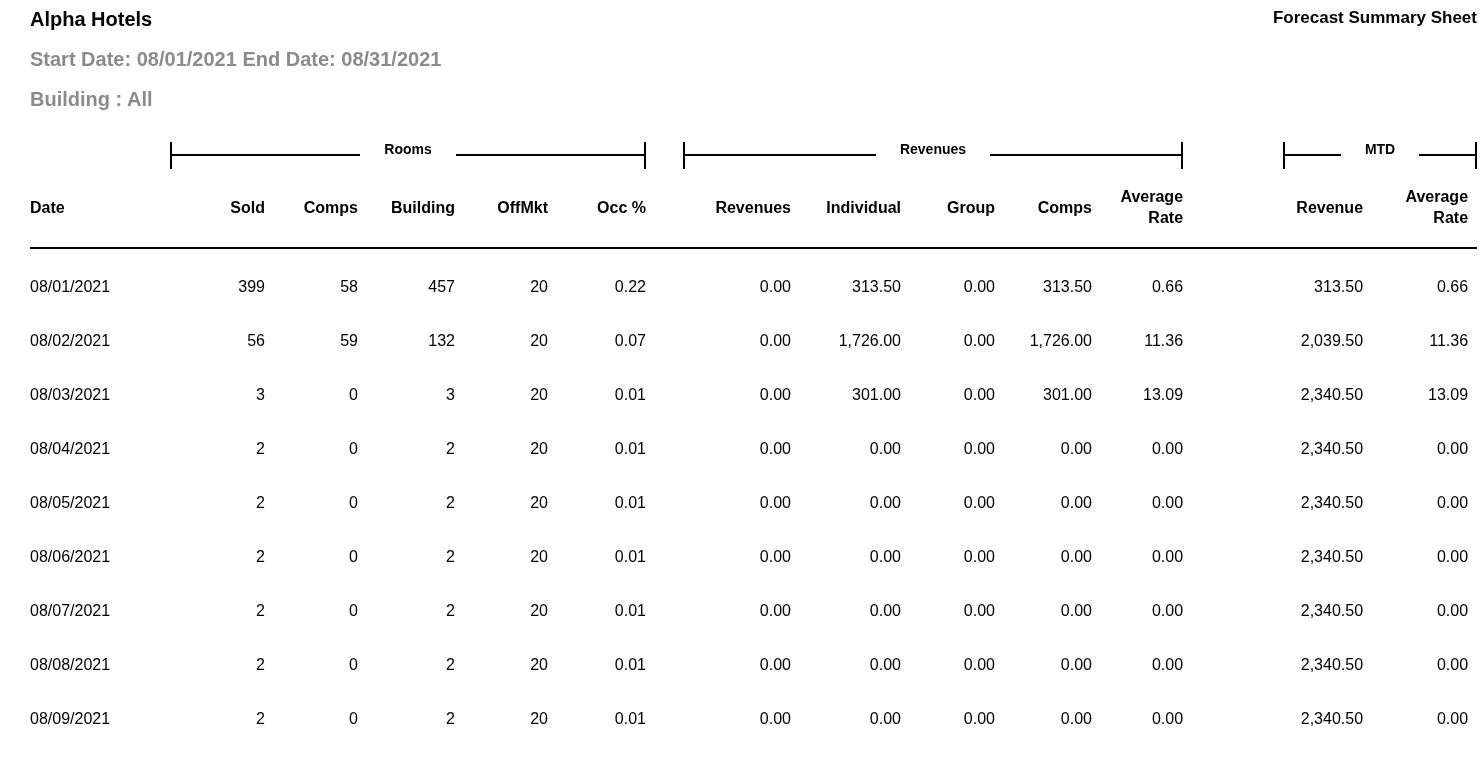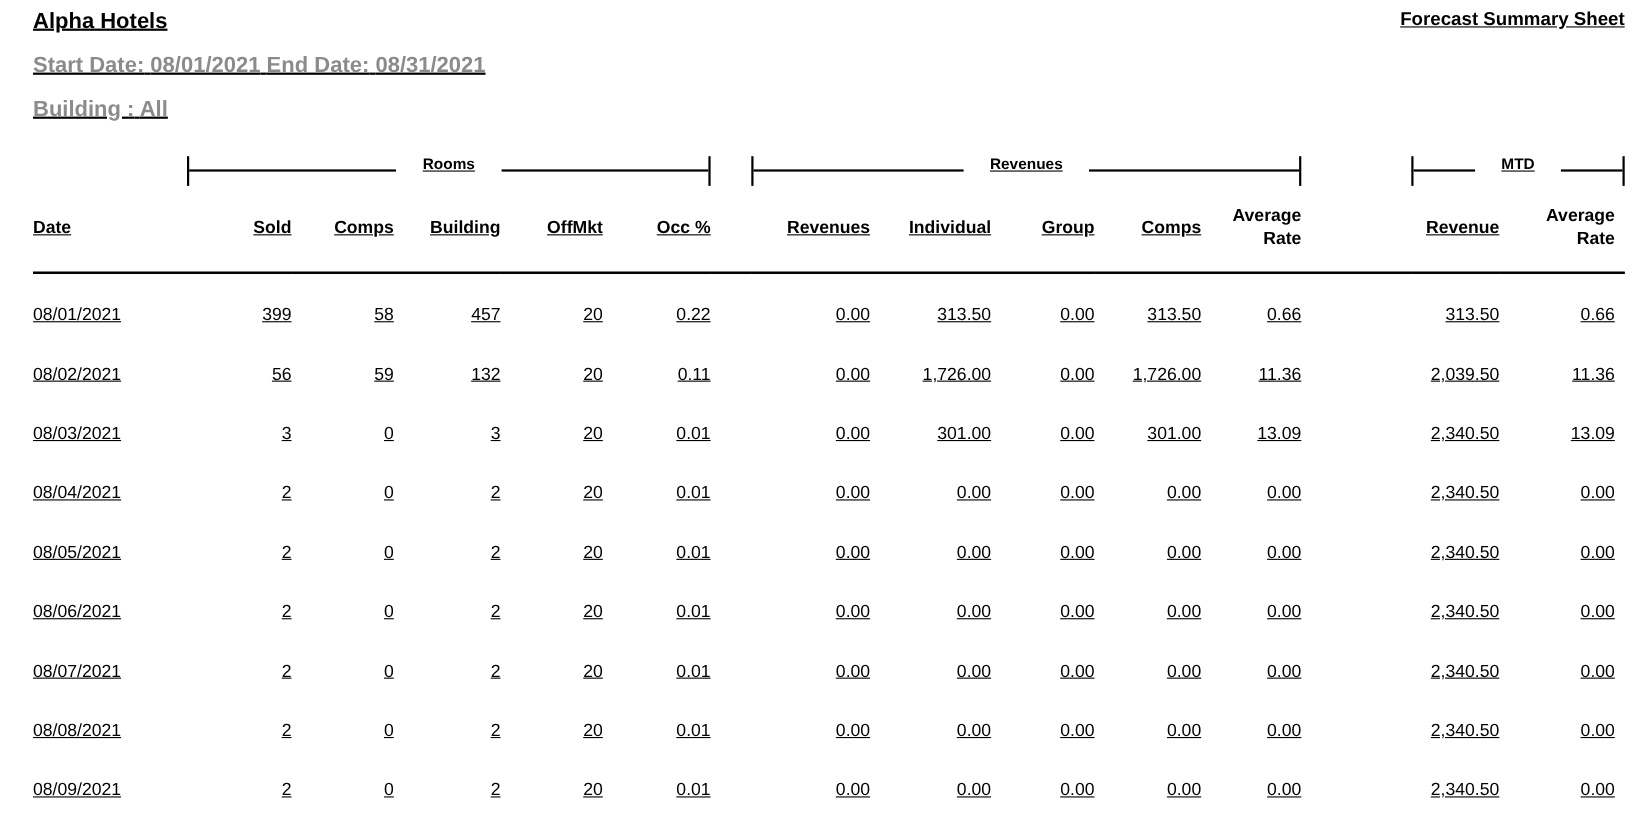--- a/index.html
+++ b/index.html
@@ -1,21 +1,21 @@
 <!DOCTYPE html>
 <html><head>
 <meta charset="utf-8">
 <style>
   * { box-sizing: border-box; margin: 0; padding: 0; }
   html, body { background: #ffffff; }
   body {
     width: 1484px; height: 760px; overflow: hidden;
     font-family: "Liberation Sans", sans-serif; color: #000;
   }
-  .page { width: 1484px; height: 760px; padding: 8px 7px 0 30px; text-decoration: underline; }
+  .page { width: 1484px; height: 760px; padding: 8px 7px 0 30px; }
 
   
   .hrow1 { display: flex; justify-content: space-between; align-items: flex-start; }
   .company { font-size: 20px; font-weight: bold; }
   .report-title { font-size: 17px; font-weight: bold; margin-left: 36px; }
   .hrow2, .hrow3 { text-align: left; font-size: 20px; font-weight: bold; color: #8b8b8b; margin-top: 17px; }
 
   
   table { border-collapse: collapse; table-layout: fixed; width: 1447px; margin-top: 24px; }
   .bracket-row td { height: 40px; vertical-align: middle; }
@@ -136,21 +136,21 @@
           <td></td>
           <td class="num">313.50</td>
           <td class="num">0.66</td>
         </tr>
         <tr>
           <td class="col-date">08/02/2021</td>
           <td class="num">56</td>
           <td class="num">59</td>
           <td class="num">132</td>
           <td class="num">20</td>
-          <td class="num">0.11</td>
+          <td class="num">0.07</td>
           <td></td>
           <td class="num">0.00</td>
           <td class="num">1,726.00</td>
           <td class="num">0.00</td>
           <td class="num">1,726.00</td>
           <td class="num">11.36</td>
           <td></td>
           <td class="num">2,039.50</td>
           <td class="num">11.36</td>
         </tr>

